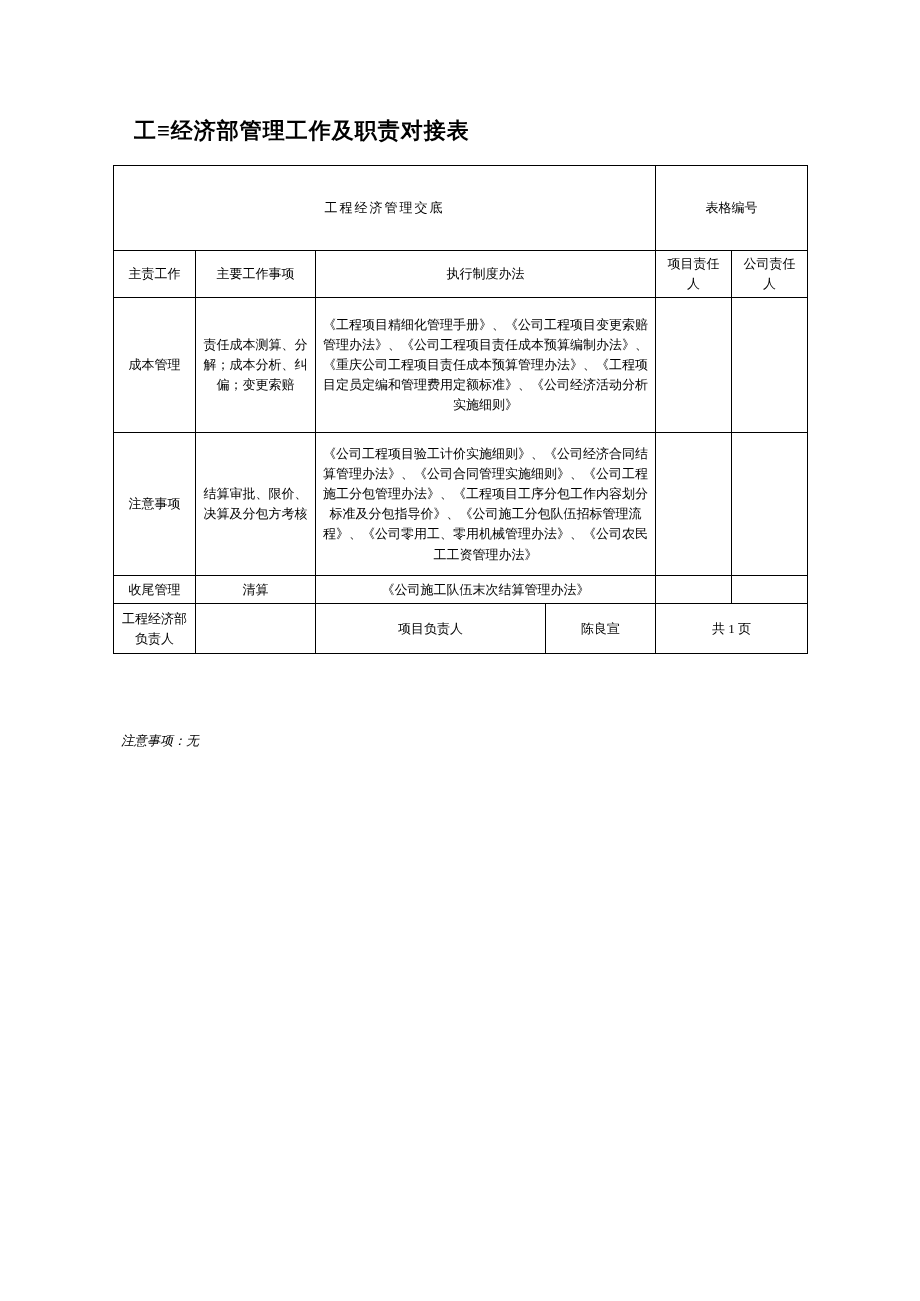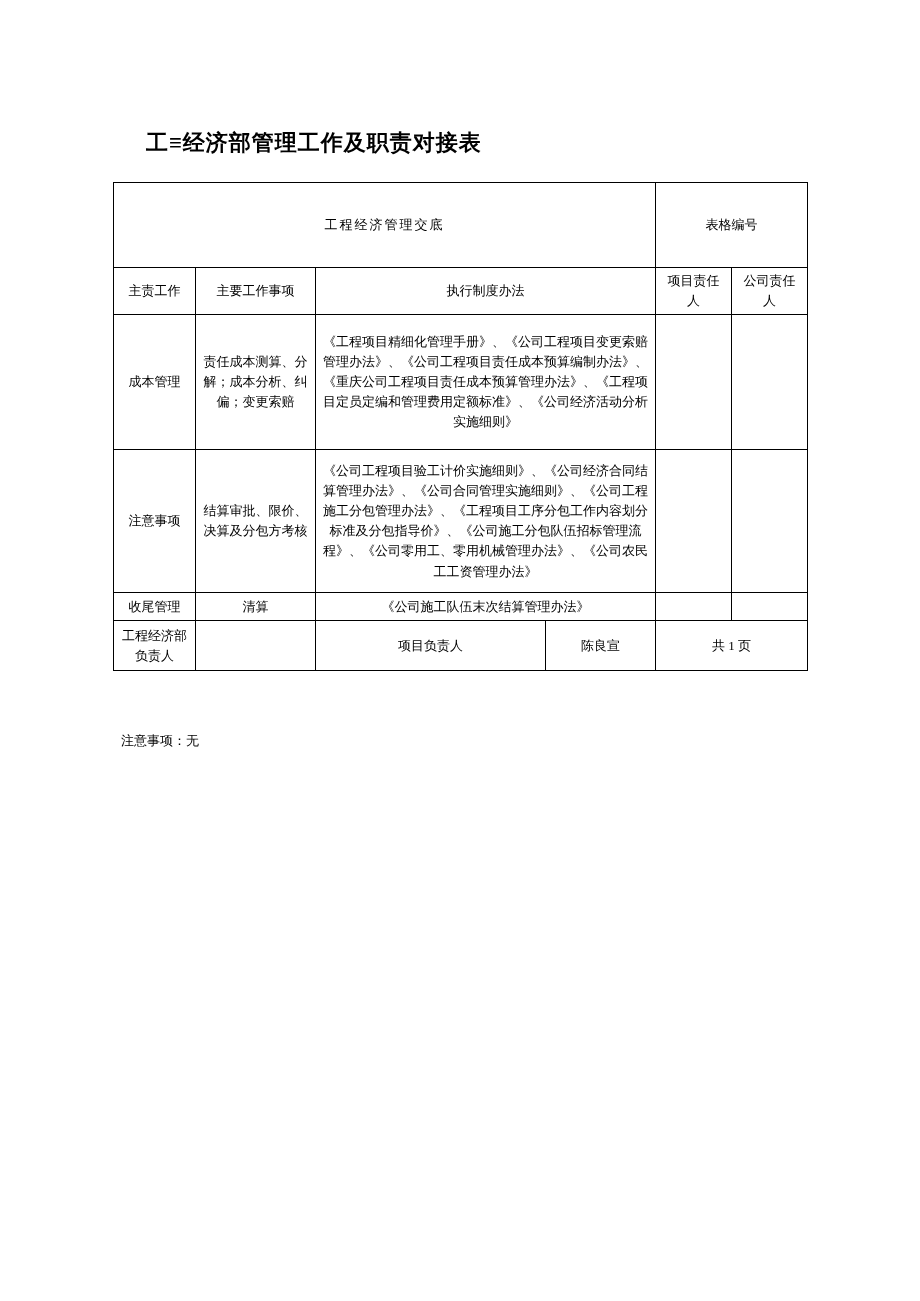--- a/index.html
+++ b/index.html
@@ -7,46 +7,47 @@
   .page {
     width: 920px; height: 1301px;
     background: #ffffff;
     position: relative;
     font-family: "Liberation Serif", "DejaVu Serif", serif;
     color: #000;
     overflow: hidden;
   }
   .doc-title {
     position: absolute; left: 134px; top: 116px;
-    margin: 12px;
+    margin: 0;
     font-size: 22px; font-weight: 700;
     font-family: "Liberation Sans", "DejaVu Sans", sans-serif;
     letter-spacing: 1px;
   }
   table.doc {
-    position: absolute; left: 113px; top: 182px;
+    position: absolute; left: 113px; top: 165px;
     width: 694px;
     border-collapse: collapse;
     table-layout: fixed;
     border-radius: 18px;
   }
   table.doc td {
     border: 1px solid #000;
     padding: 3px 6px;
     font-size: 13px;
     line-height: 1.55;
     vertical-align: middle;
     word-break: break-all;
   }
   .tc { text-align: center; }
   .tl { text-align: center; }
   .table-main-title { font-size: 16px; letter-spacing: 2px; }
   .footnote {
     position: absolute; left: 121px; top: 732px;
     font-size: 13px;
+    font-style: italic;
   }
 </style>
 </head>
 <body>
 
 <div class="page">
 
   <h1 class="doc-title">工≡经济部管理工作及职责对接表</h1>
 
   <table class="doc">

